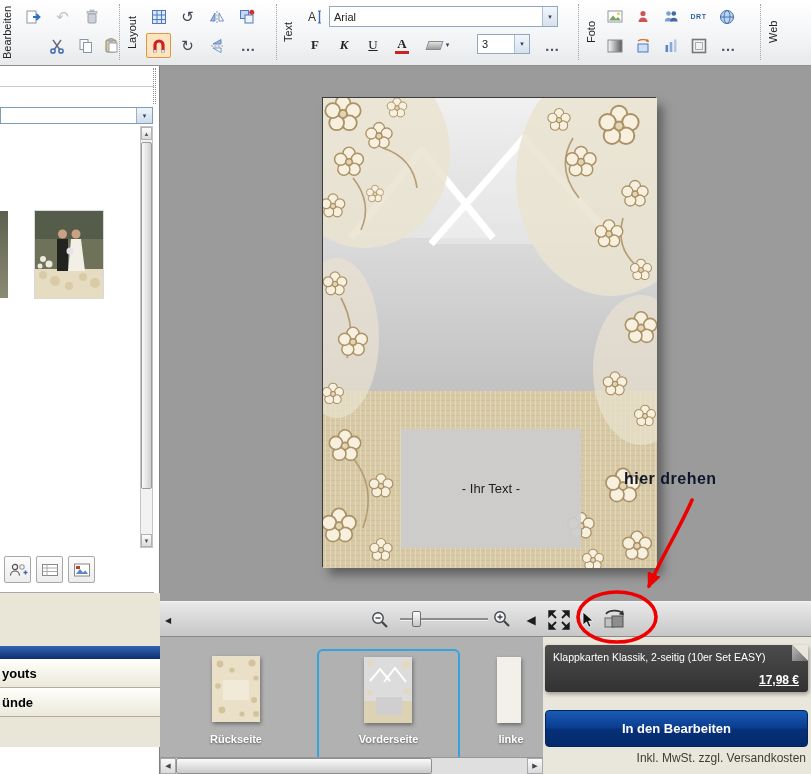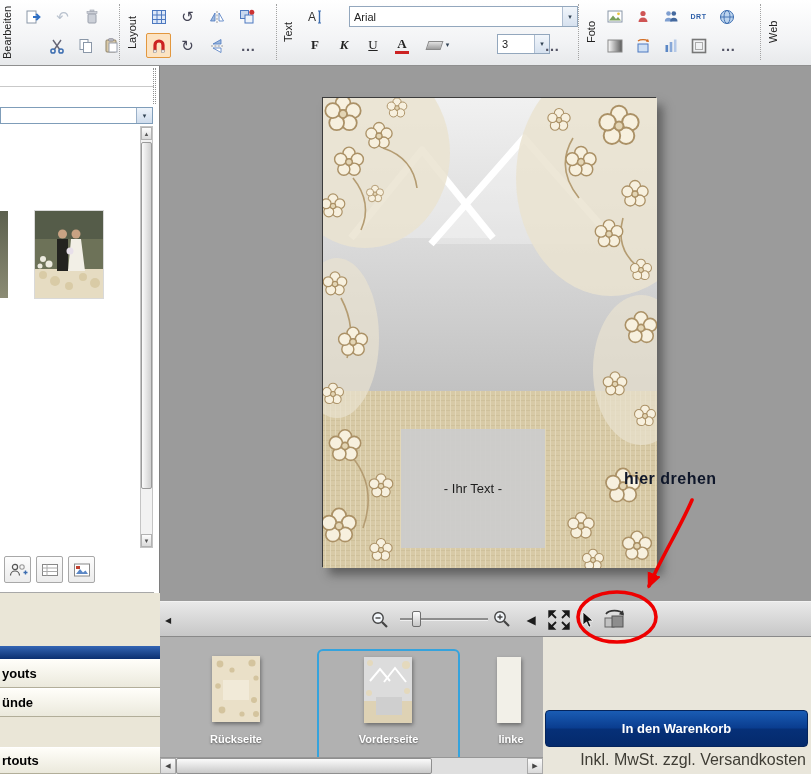--- a/index.html
+++ b/index.html
@@ -10,21 +10,21 @@
 
 
 #ribbon{position:absolute;left:0;top:0;width:811px;height:66px;background:linear-gradient(#ffffff,#f2f3f5 65%,#e7e9eb);border-bottom:1px solid #8f8f8f;z-index:5;}
 .vlabel{position:absolute;top:0;height:64px;display:flex;align-items:center;justify-content:center;writing-mode:vertical-rl;transform:rotate(180deg);font-size:11px;color:#222;}
 .vsep{position:absolute;top:4px;height:56px;border-left:1px dotted #a3a3a3;}
 .ib{position:absolute;width:25px;height:25px;display:flex;align-items:center;justify-content:center;font-size:15px;color:#445;border-radius:2px;}
 .ib.dim{color:#b9c2ce;}
 .ib.hl{background:#fce3c2;border:1px solid #e2973e;}
 .ib .glyph{line-height:1;}
 .morebtn{font-weight:bold;color:#556;width:30px;}
-.combo{position:absolute;background:#fff;border:1px solid #93a7bd;display:flex;align-items:center;font-size:11px;color:#222;margin-left:20px;}
+.combo{position:absolute;background:#fff;border:1px solid #93a7bd;display:flex;align-items:center;font-size:11px;color:#222;}
 .combo .cval{flex:1;padding-left:4px;text-align:left;}
 .combo .carrow{width:15px;height:100%;background:linear-gradient(#f2f6fb,#d6e1ef);border-left:1px solid #aebdd0;display:flex;align-items:center;justify-content:center;font-size:7px;color:#345;cursor:pointer;}
 .tbtn{position:absolute;width:24px;height:24px;display:flex;align-items:center;justify-content:center;font-size:13px;color:#222;}
 .tbtn .serif{font-family:"Liberation Serif",serif;}
 .fcol{display:flex;flex-direction:column;align-items:center;line-height:1;}
 .fcol .bar{width:14px;height:3px;background:#c22;margin-top:1px;}
 .fillshape{width:15px;height:9px;background:linear-gradient(#e2e2e2,#9d9d9d);transform:skewX(-18deg);border:1px solid #8a8a8a;margin-right:4px;}
 .drt{font-size:7px;font-weight:bold;color:#2e5fa8;letter-spacing:.5px;}
 
 
@@ -42,21 +42,21 @@
 .vtrack{flex:1;position:relative;cursor:pointer;}
 .vthumb{position:absolute;left:0;top:2px;width:100%;height:88%;background:linear-gradient(90deg,#fbfbfb,#cfcfcf);border:1px solid #9a9a9a;border-radius:2px;cursor:grab;}
 .ptool{position:absolute;top:490px;width:27px;height:27px;border:1px solid #a8a8a8;background:linear-gradient(#fdfdfd,#ececec);border-radius:2px;display:flex;align-items:center;justify-content:center;}
 .beige{position:absolute;left:0;width:160px;background:#eae6d7;}
 .acc-selected{position:absolute;left:0;top:580px;width:160px;height:13px;background:linear-gradient(#3465b4,#0b2f70);cursor:pointer;}
 .acc-item{position:absolute;left:0;width:160px;height:29px;background:linear-gradient(#fffef9,#ebe9dc);border-top:1px solid #fff;border-bottom:1px solid #b2ae99;font-weight:bold;font-size:13px;color:#000;display:flex;align-items:center;padding-left:2px;cursor:pointer;}
 
 
 #canvas{position:absolute;left:160px;top:66px;width:651px;height:535px;background:#9b9b9b;}
 #card{position:absolute;left:162px;top:31px;width:334px;height:470px;background:#e9e3d3;border:1px solid #3c3c3c;box-shadow:7px 8px 9px rgba(40,40,40,.5);cursor:move;}
-#card-textbox{position:absolute;left:78px;top:331px;width:144px;height:119px;background:rgba(204,204,204,.94);display:flex;align-items:center;justify-content:center;font-size:13px;color:#1d1d1d;cursor:text;}
+#card-textbox{position:absolute;left:78px;top:331px;width:180px;height:119px;background:rgba(204,204,204,.94);display:flex;align-items:center;justify-content:center;font-size:13px;color:#1d1d1d;cursor:text;}
 .vine{fill:none;stroke:#b49c72;stroke-width:1.6;}
 
 
 #vtoolbar{position:absolute;left:160px;top:601px;width:651px;height:36px;background:linear-gradient(#e9e9e9,#c7c7c7);border-top:1px solid #f2f2f2;border-bottom:1px solid #898989;z-index:6;}
 .vt{position:absolute;display:flex;align-items:center;justify-content:center;}
 .slider{position:absolute;left:240px;top:8px;width:88px;height:18px;cursor:pointer;}
 .slider .track{position:absolute;left:0;right:0;top:8px;height:3px;background:#8d8d8d;border-bottom:1px solid #efefef;}
 .slider .sthumb{position:absolute;left:12px;top:1px;width:9px;height:16px;background:linear-gradient(#fefefe,#c6c6c6);border:1px solid #6f6f6f;border-radius:2px;cursor:grab;}
 .navglyph{font-size:12px;color:#1c1c1c;}
 
@@ -70,21 +70,21 @@
 .htrack{flex:1;position:relative;cursor:pointer;}
 .hthumb{position:absolute;left:0;top:0;height:100%;width:256px;background:linear-gradient(#fbfbfb,#c9c9c9);border:1px solid #8f8f8f;border-radius:2px;cursor:grab;}
 
 #bottom-right{position:absolute;left:543px;top:637px;width:268px;height:137px;background:#e9e6db;z-index:7;}
 #product-box{position:absolute;left:2px;top:8px;width:263px;height:47px;background:linear-gradient(#4c4c4c,#323232);border-radius:3px;box-shadow:1px 2px 4px rgba(0,0,0,.35);}
 #product-box .pname{display:block;padding:6px 20px 0 8px;font-size:10.5px;color:#fff;white-space:nowrap;overflow:hidden;}
 #product-box .pprice{position:absolute;right:9px;bottom:5px;font-size:12px;font-weight:bold;color:#fff;text-decoration:underline;cursor:pointer;}
 .fold-cut{position:absolute;right:0;top:0;width:16px;height:16px;background:#e9e6db;clip-path:polygon(0 0,100% 0,100% 100%);}
 .fold-flap{position:absolute;right:0;top:0;width:16px;height:16px;background:linear-gradient(135deg,#bdbdbd,#6a6a6a);clip-path:polygon(0 0,100% 100%,0 100%);}
 #cart-button{position:absolute;left:2px;top:73px;width:263px;height:37px;background:linear-gradient(#1a5cb4,#0a3d8f 48%,#063078 52%,#042a6c);border:1px solid #04245c;border-radius:4px;color:#fff;font-weight:bold;font-size:13px;display:flex;align-items:center;justify-content:center;}
-#vat-note{position:absolute;right:5px;top:114px;font-size:16px;color:#3f3d35;}
+#vat-note{position:absolute;right:5px;top:114px;font-size:12px;color:#3f3d35;}
 
 
 #annotation-svg{position:absolute;left:0;top:0;width:811px;height:774px;pointer-events:none;z-index:50;}
 #annotation-text{position:absolute;left:624px;top:470px;color:#0f172a;font-weight:bold;font-size:16px;letter-spacing:.5px;z-index:51;pointer-events:none;text-align:center;}
 </style>
 </head>
 <body>
 
 <div id="app">
 
@@ -361,23 +361,20 @@
 
     <div class="beige" style="top:527px;height:53px"></div>
     <div class="acc-selected"></div>
     <div class="acc-item" style="top:622px">
         <span>ünde</span>
       </div>
     <div class="acc-item" style="top:593px">
         <span>youts</span>
       </div>
     <div class="beige" style="top:651px;height:30px"></div>
-    <div class="acc-item" style="top:681px;height:27px">
-        <span>rtouts</span>
-      </div>
   </div>
 
   <div id="canvas">
     <div id="card">
       <svg width="334" height="470" viewBox="0 0 334 470">
         <defs>
           <linearGradient id="cgray" x1="0" y1="0" x2="0" y2="1">
             <stop offset="0" stop-color="#f1f1f1"></stop>
               <stop offset="1" stop-color="#c2c2c2"></stop>
           </linearGradient>
@@ -539,21 +536,27 @@
       <div class="htrack">
           <div class="hthumb"></div>
         </div>
       <div class="hs-btn">
           <span>▶</span>
         </div>
     </div>
   </div>
 
   <div id="bottom-right">
-    <button id="cart-button">In den Warenkorb</button>
+    <div id="product-box">
+      <span class="pname">Klappkarten Klassik, 2-seitig (10er Set EASY)</span>
+      <span class="pprice">17,98 €</span>
+      <div class="fold-cut"></div>
+      <div class="fold-flap"></div>
+    </div>
+    <button id="cart-button">In den Bearbeiten</button>
     <div id="vat-note">Inkl. MwSt. zzgl. Versandkosten</div>
   </div>
 
   <div id="annotation-text">hier drehen</div>
   <svg id="annotation-svg">
     <defs>
       <marker id="ah" markerUnits="userSpaceOnUse" markerWidth="18" markerHeight="16" refX="13" refY="7" orient="auto">
         <path d="M0 0L16 7L0 14z" fill="#ee0000"></path>
       </marker>
     </defs>

